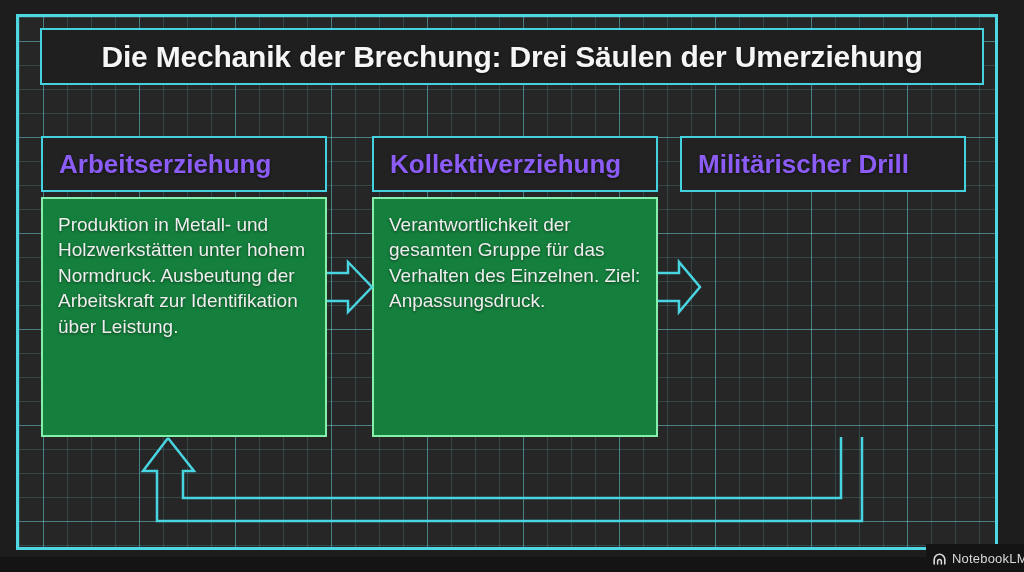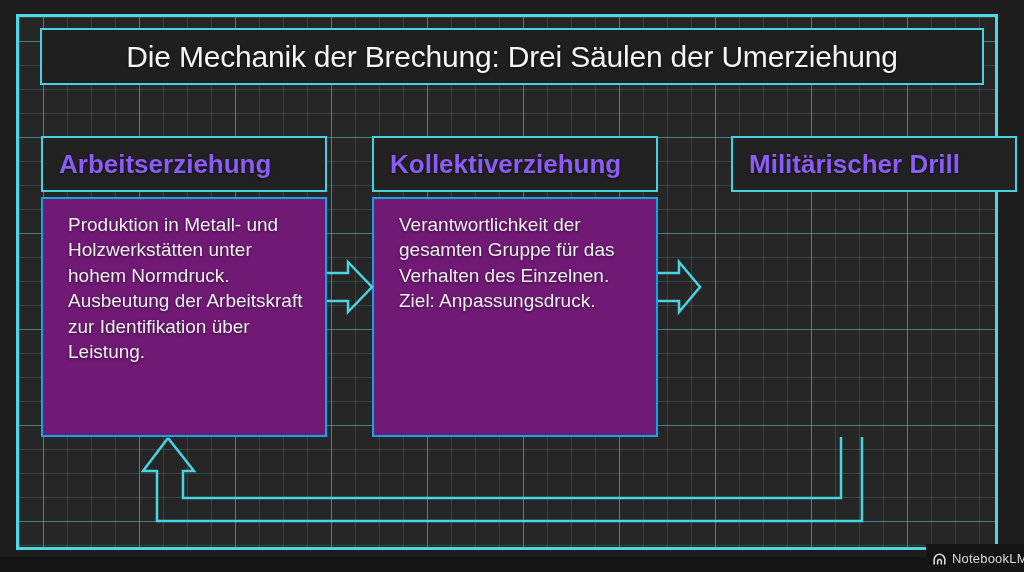--- a/index.html
+++ b/index.html
@@ -20,43 +20,43 @@
     background-position:24px 0,0 24px,0 0,0 0;
     border:3px solid #4fd6e3;
     box-sizing:border-box;
   }
   .title-box{
     position:absolute;left:40px;top:28px;width:944px;height:57px;
     background:#1f1f1f;border:2px solid #45d2e0;box-sizing:border-box;
     display:flex;align-items:center;justify-content:center;
   }
   .title-box h1{
-    margin:11px;font-size:30px;font-weight:normal;color:#f5f5f5;
+    margin:11px;font-size:30px;font-weight:bold;color:#f5f5f5;
     letter-spacing:-0.2px;white-space:nowrap;
     text-shadow:0 1px 3px rgba(0,0,0,0.55);
   }
   .pillar-header{
     position:absolute;top:136px;width:286px;height:56px;
     background:#222222;border:2px solid #45d2e0;box-sizing:border-box;
     display:flex;align-items:center;padding-left:16px;
   }
   .pillar-header span{
     font-size:26px;font-weight:bold;color:#8b5cf6;
     text-shadow:0 1px 3px rgba(0,0,0,0.55);
   }
   .pillar-body{
     position:absolute;top:197px;width:286px;height:240px;
-    background:#701a75;border:2px solid #0ea5e9;box-sizing:border-box;padding-left:10px;
+    background:#15803d;border:2px solid #86efac;box-sizing:border-box;
   }
   .pillar-body p{
     margin:0;padding:13px 14px 0 15px;
     font-size:19px;line-height:1.34;color:#eeeeee;
     text-shadow:0 1px 3px rgba(0,0,0,0.55);
   }
-  .px1{left:41px;} .px2{left:372px;} .px3{left:731px;}
+  .px1{left:41px;} .px2{left:372px;} .px3{left:680px;}
   .arrows{position:absolute;left:0;top:0;width:1024px;height:572px;pointer-events:none;}
   .arrows path{fill:none;stroke:#49d4e2;stroke-width:2.5px;}
   .bottom-band{
     position:absolute;left:0;top:557px;width:1024px;height:15px;background:#141414;
   }
   .watermark-bar{
     position:absolute;left:926px;top:544px;width:98px;height:28px;background:#141414;
   }
   .watermark{
     position:absolute;left:932px;top:548px;height:20px;

